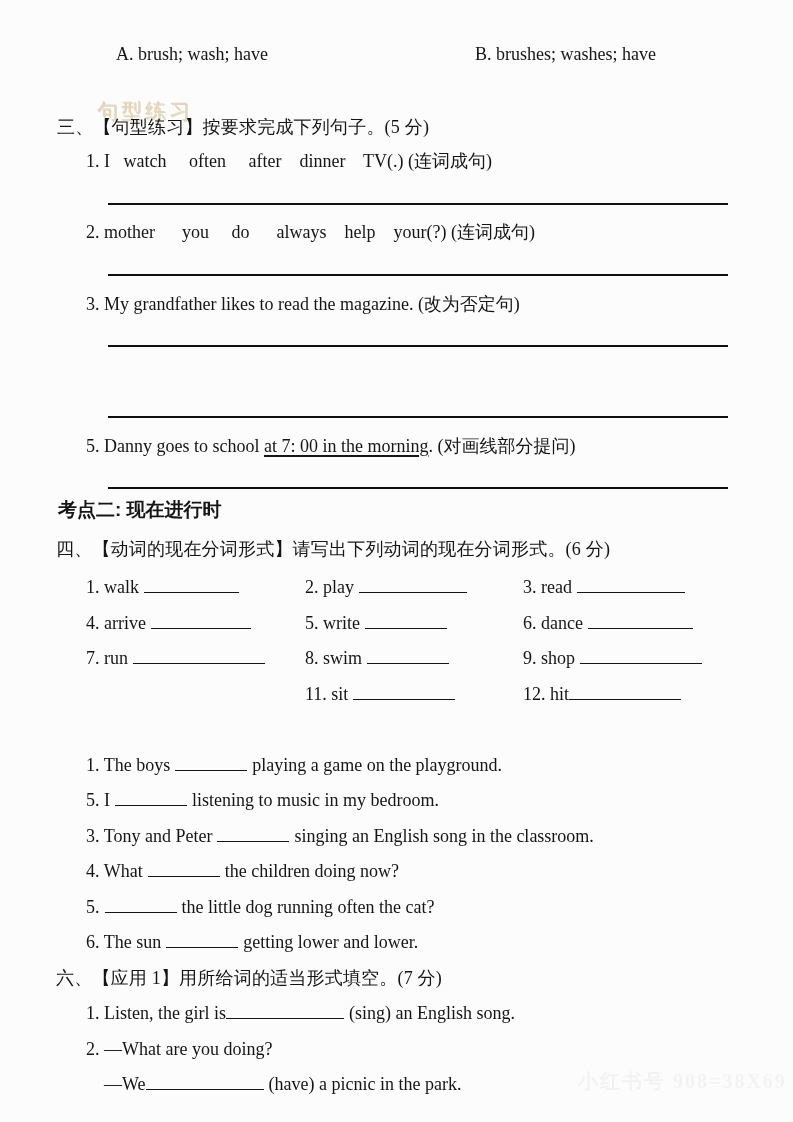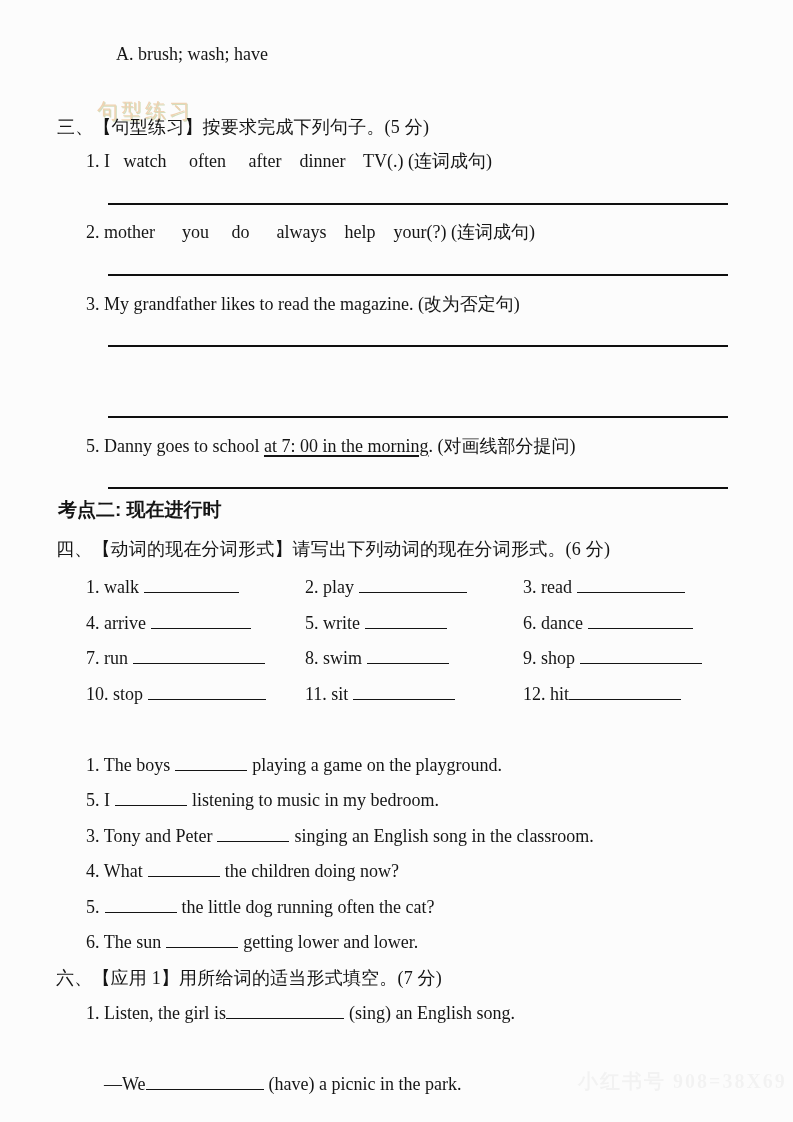--- a/index.html
+++ b/index.html
@@ -45,20 +45,21 @@
   }
 </style>
 </head>
 <body>
 
 <div class="page">
 
   <div class="wm-stamp" style="top:97px;left:97px">句型练习</div>
 
   <div class="abs" style="top:44px;left:116px">A. brush; wash; have</div>
+  <div class="abs" style="top:44px;left:475px">B. brushes; washes; have</div>
 
   <div class="abs sec-heading" style="top:117px;left:57px">三、【句型练习】按要求完成下列句子。(5 分)</div>
 
   <div class="abs spread" style="top:151px;left:86px">1. I   watch     often     after    dinner    TV(.) (连词成句)</div>
   <div class="answer-line" style="top:203px"></div>
 
   <div class="abs spread" style="top:222px;left:86px">2. mother      you     do      always    help    your(?) (连词成句)</div>
   <div class="answer-line" style="top:274px"></div>
 
   <div class="abs" style="top:294px;left:86px">3. My grandfather likes to read the magazine. (改为否定句)</div>
@@ -89,22 +90,20 @@
   <div class="abs" style="top:613px;left:523px">
     <span>6. dance</span><span class="blank" style="width:105px"></span></div>
 
   <div class="abs" style="top:648px;left:86px">
     <span>7. run</span><span class="blank" style="width:132px"></span></div>
   <div class="abs" style="top:648px;left:305px">
     <span>8. swim</span><span class="blank" style="width:82px"></span></div>
   <div class="abs" style="top:648px;left:523px">
     <span>9. shop</span><span class="blank" style="width:122px"></span></div>
 
-  <div class="abs" style="top:684px;left:86px">
-    <span>10. stop</span><span class="blank" style="width:118px"></span></div>
   <div class="abs" style="top:684px;left:305px">
     <span>11. sit</span><span class="blank" style="width:102px"></span></div>
   <div class="abs" style="top:684px;left:523px">
     <span>12. hit</span><span class="blank nm" style="width:112px"></span></div>
 
 
   <div class="abs" style="top:755px;left:86px">
     <span>1. The boys</span><span class="blank" style="width:72px"></span><span>playing a game on the playground.</span></div>
   <div class="abs" style="top:790px;left:86px">
     <span>5. I</span><span class="blank" style="width:72px"></span><span>listening to music in my bedroom.</span></div>
@@ -115,19 +114,20 @@
   <div class="abs" style="top:897px;left:86px">
     <span>5.</span><span class="blank" style="width:72px"></span><span>the little dog running often the cat?</span></div>
   <div class="abs" style="top:932px;left:86px">
     <span>6. The sun</span><span class="blank" style="width:72px"></span><span>getting lower and lower.</span></div>
 
   <div class="abs sec-heading" style="top:968px;left:56px">六、【应用 1】用所给词的适当形式填空。(7 分)</div>
 
   <div class="abs" style="top:1003px;left:86px">
     <span>1. Listen, the girl is</span><span class="blank nm" style="width:118px"></span><span>(sing) an English song.</span></div>
 
+  <div class="abs" style="top:1039px;left:86px">2. —What are you doing?</div>
 
   <div class="abs" style="top:1074px;left:104px">
     <span>—We</span><span class="blank nm" style="width:118px"></span><span>(have) a picnic in the park.</span></div>
 
   <div class="wm-bottom" style="top:1068px;left:578px">小红书号 908=38X69</div>
 
 </div>
 
 </body></html>

